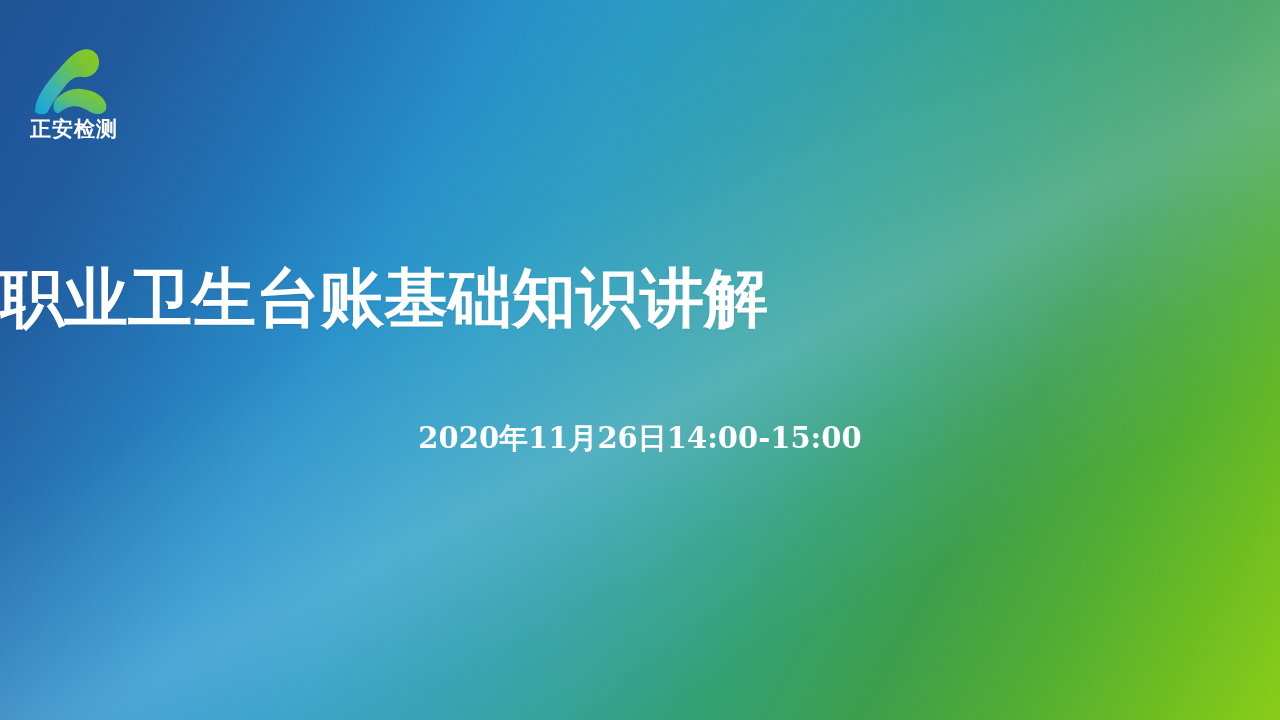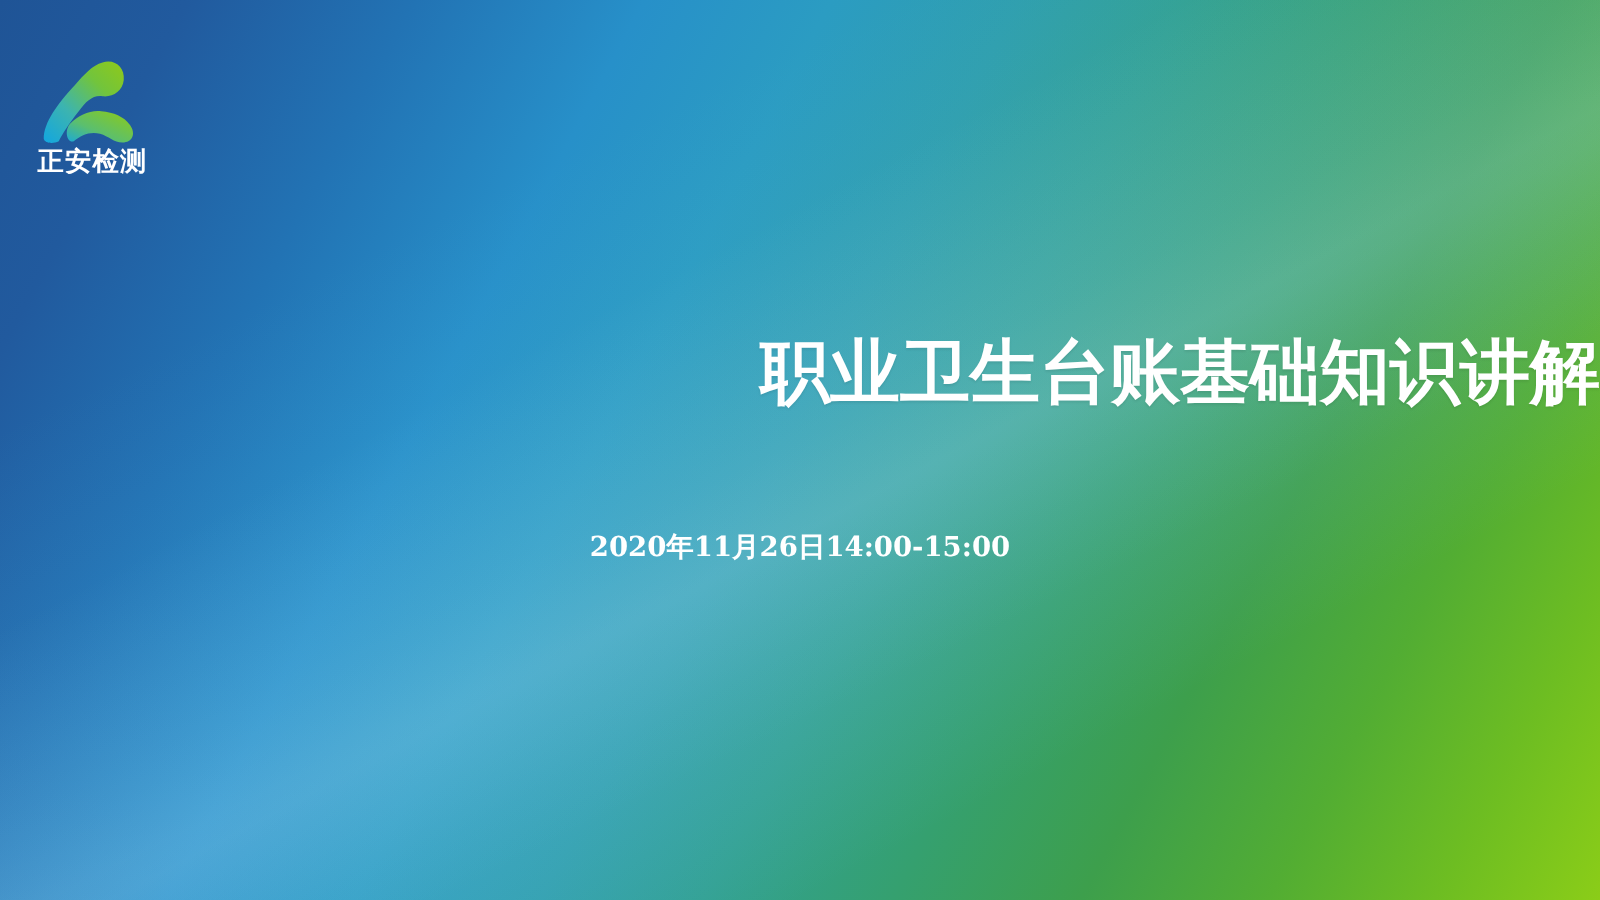--- a/index.html
+++ b/index.html
@@ -100,41 +100,41 @@
     line-height: 28px;
     white-space: nowrap;
   }
 
   
   .title {
     position: absolute;
     left: 0;
     top: 248px;
     width: 1280px;
-    text-align: right;
+    text-align: left;
     color: #ffffff;
     font-family: "DejaVu Serif", "Liberation Serif", serif;
     font-weight: bold;
-    font-size: 56px;
+    font-size: 64px;
     line-height: 100px;
     letter-spacing: 0px;
     white-space: nowrap;
     text-shadow: 0 1px 2px rgba(0,0,0,0.08);
   }
 
   .subtitle {
     position: absolute;
     left: 0;
     top: 418px;
     width: 1280px;
     text-align: center;
     color: #ffffff;
     font-family: "DejaVu Serif", "Liberation Serif", serif;
     font-weight: bold;
-    font-size: 22px;
+    font-size: 29px;
     line-height: 40px;
     letter-spacing: 0px;
     white-space: nowrap;
   }
 </style>
 </head>
 <body>
 
 <div class="slide">
 

